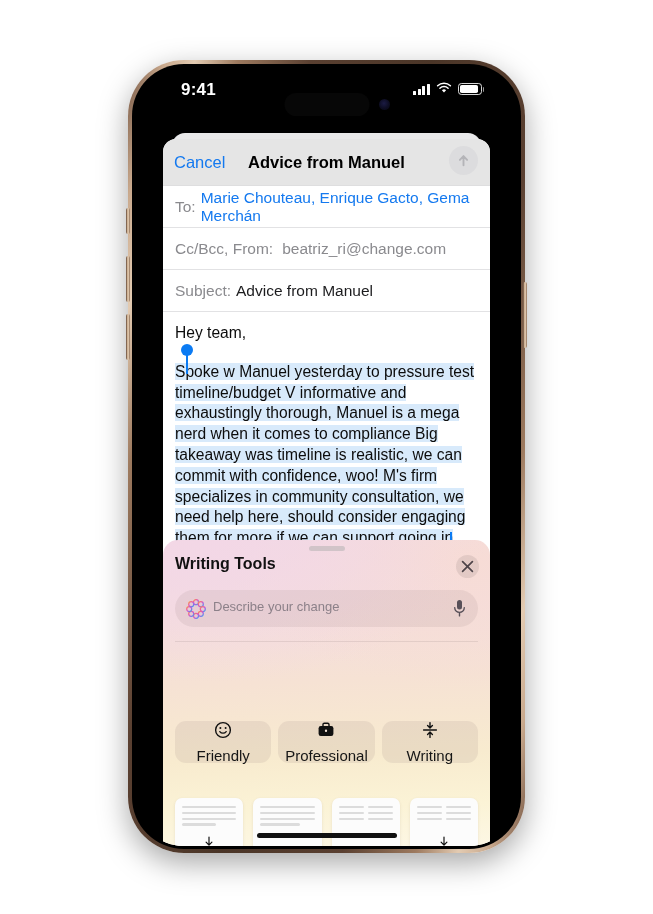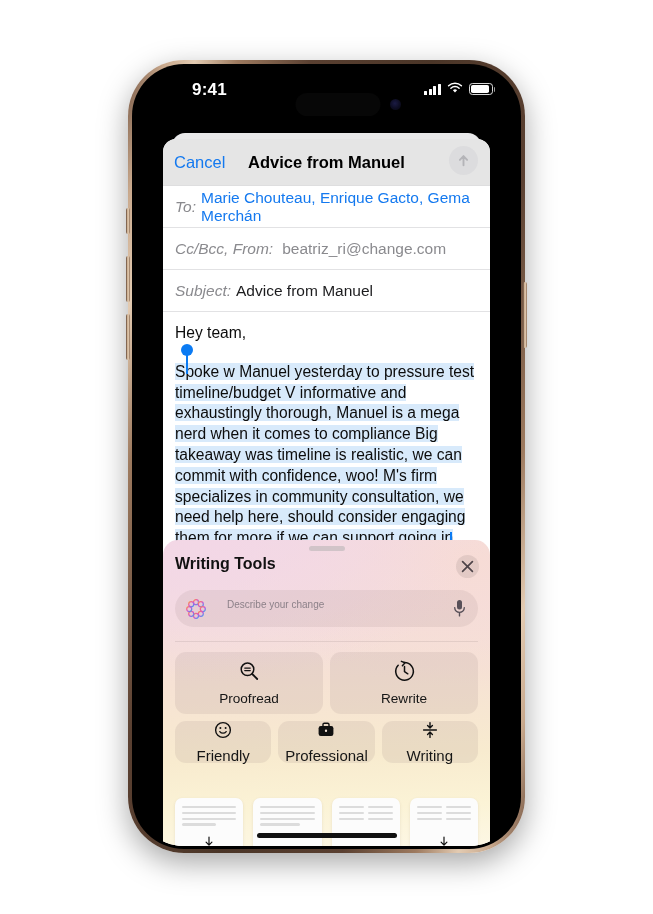--- a/index.html
+++ b/index.html
@@ -42,21 +42,21 @@
 
   
   .btn-side{position:absolute;background:
       linear-gradient(90deg,#5a4031,#d8bb9c 40%,#e8d2ba 55%,#8c6c52 100%);
       border-radius:2px;}
   .bl{left:-2px;width:4px;}
   .br{right:-2px;width:4px;}
 
   
   #statusbar{
-    position:absolute;left:11px;top:0;width:100%;height:52px;
+    position:absolute;left:0;top:0;width:100%;height:52px;
     color:#fff;z-index:40;
   }
   #clock{
     position:absolute;left:46px;top:13px;
     font-size:17px;font-weight:bold;letter-spacing:.2px;
   }
   #island{
     position:absolute;left:50%;transform:translateX(-50%);
     top:26px;width:85px;height:23px;border-radius:14px;
     background:#070707;
@@ -117,21 +117,21 @@
     width:29px;height:29px;border-radius:50%;
     background:#dcdcde;
   }
   #send-btn svg{position:absolute;left:6px;top:6px;}
 
   .field{
     position:relative;height:42px;border-bottom:.5px solid #e2e2e4;
     padding:0 12px;box-sizing:border-box;
     display:flex;align-items:center;font-size:15.5px;
   }
-  .flabel{color:#8a8a8e;margin-right:5px;font-style:italic;}
+  .flabel{color:#8a8a8e;margin-right:5px;}
   .frecips{color:#1479ef;}
   .fval{color:#8a8a8e;}
   .fval-dark{color:#1c1c1e;}
 
   #body{
     position:relative;padding:11px 12px 0 12px;
     font-size:15.6px;line-height:20.8px;color:#0c0c0c;
   }
   #greeting{margin-bottom:18px;}
   #sel-wrap{position:relative;}
@@ -177,22 +177,22 @@
   }
   #wt-close svg{position:absolute;left:5px;top:5px;}
 
   #wt-input{
     position:absolute;left:12px;right:12px;top:50px;height:37px;
     border-radius:19px;background:rgba(146,120,126,.13);
     display:flex;align-items:center;
   }
   #ai-icon{position:absolute;left:11px;top:9px;width:20px;height:20px;}
   #wt-ph{
-    position:absolute;left:52px;top:9px;
-    font-size:10px;color:#8c8189;
+    position:absolute;left:38px;top:9px;
+    font-size:13px;color:#8c8189;
   }
   #mic-icon{position:absolute;right:11px;top:9px;width:15px;height:19px;}
 
   #wt-div{
     position:absolute;left:12px;right:12px;top:101px;height:1px;
     background:rgba(130,110,110,.16);
   }
 
   .wt-row{position:absolute;left:12px;right:12px;display:flex;gap:7px;}
   #row1{top:112px;height:62px;}
@@ -346,42 +346,20 @@
           <svg width="15" height="19" viewBox="0 0 15 19">
             <rect x="5" y="1" width="5" height="9.4" rx="2.5" fill="#585058"></rect>
             <path d="M2.7 8.6a4.8 4.8 0 0 0 9.6 0" stroke="#585058" stroke-width="1.4" fill="none" stroke-linecap="round"></path>
             <path d="M7.5 13.6v3.3" stroke="#585058" stroke-width="1.4" stroke-linecap="round"></path>
           </svg>
         </span>
       </div>
 
       <div id="wt-div"></div>
 
-      <div class="wt-row" id="row1">
-        <div class="tile">
-          <span class="glyph">
-            <svg width="23" height="23" viewBox="0 0 23 23">
-              <circle cx="9.5" cy="9.3" r="6.3" stroke="#111" stroke-width="1.5" fill="none"></circle>
-              <path d="M6.8 8.1h5.4M6.8 10.6h5.4" stroke="#111" stroke-width="1.4" stroke-linecap="round"></path>
-              <path d="M14.2 14l5 5" stroke="#111" stroke-width="1.8" stroke-linecap="round"></path>
-            </svg>
-          </span>
-          <span class="lbl">Proofread</span>
-        </div>
-        <div class="tile">
-          <span class="glyph">
-            <svg width="23" height="23" viewBox="0 0 23 23">
-              <path d="M11.5 2.6a8.8 8.8 0 1 1-6.3 2.7" stroke="#111" stroke-width="1.5" fill="none" stroke-linecap="round"></path>
-              <path d="M8.4 1.4l3.6 1.4-2.6 2.9" stroke="#111" stroke-width="1.5" fill="none" stroke-linecap="round" stroke-linejoin="round"></path>
-              <path d="M11.5 6.6v5l3.3 2.2" stroke="#111" stroke-width="1.5" fill="none" stroke-linecap="round"></path>
-            </svg>
-          </span>
-          <span class="lbl">Rewrite</span>
-        </div>
-      </div>
 
       <div class="wt-row" id="row2">
         <div class="tile">
           <span class="glyph">
             <svg width="18" height="18" viewBox="0 0 18 18">
               <circle cx="9" cy="9" r="7.4" stroke="#111" stroke-width="1.4" fill="none"></circle>
               <circle cx="6.4" cy="7" r="1" fill="#111"></circle>
               <circle cx="11.6" cy="7" r="1" fill="#111"></circle>
               <path d="M5.8 10.6a4 4 0 0 0 6.4 0" stroke="#111" stroke-width="1.3" fill="none" stroke-linecap="round"></path>
             </svg>

